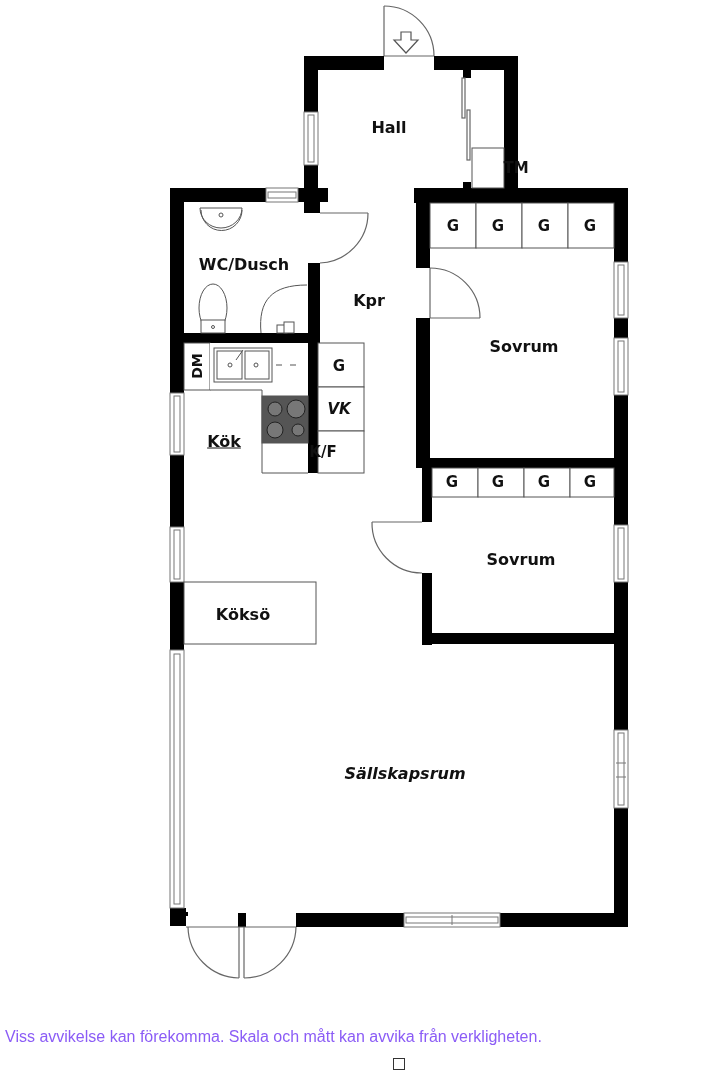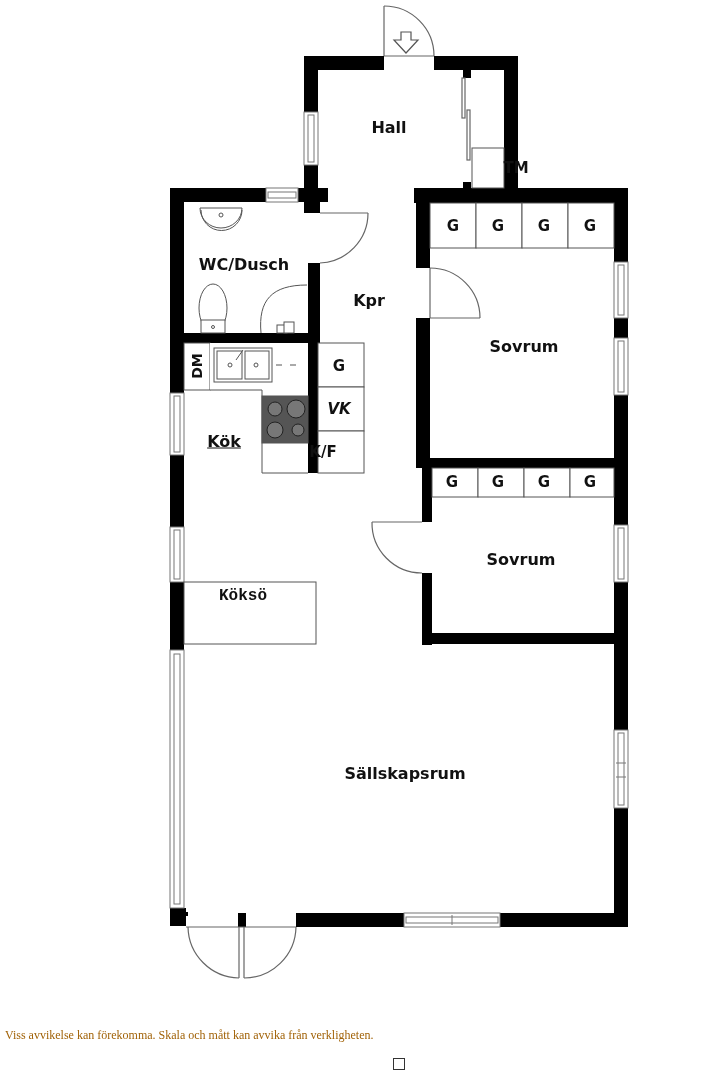--- a/index.html
+++ b/index.html
@@ -4,22 +4,22 @@
   <style>
     html, body { margin: 0; padding: 0; background: #ffffff; }
     body { width: 707px; height: 1080px; position: relative; overflow: hidden;
            font-family: "DejaVu Sans", sans-serif; }
     #plan { position: absolute; left: 0; top: 0; width: 707px; height: 1080px; }
     .label { position: absolute; font-family: "DejaVu Sans", sans-serif; font-weight: bold;
              color: #111; white-space: nowrap; transform: translate(-50%, -50%); }
     .room { font-size: 16px; }
     .fixture { font-size: 15px; }
     .dm { font-size: 14px; transform: translate(-50%, -50%) rotate(-90deg); }
-    .disclaimer { position: absolute; left: 5px; top: 1028px; font-size: 12px;
-                  font-family: Liberation Serif, serif; color: #a16207; }
+    .disclaimer { position: absolute; left: 5px; top: 1028px; font-size: 16px;
+                  font-family: Liberation Sans, sans-serif; color: #8b5cf6; }
     .checkbox { position: absolute; left: 393px; top: 1058px; width: 10px; height: 10px;
                 border: 1px solid #333; background: #fff; }
   </style>
 </head>
 <body>
 
 <svg id="plan" viewBox="0 0 707 1080" xmlns="http://www.w3.org/2000/svg">
   <defs>
     <g id="winV">
       <rect x="0" y="0" width="14" height="1" fill="none"></rect>
@@ -236,22 +236,22 @@
     <rect x="184" y="582" width="132" height="62"></rect>
   </g>
 </svg>
 
 <div class="label room" style="left:389px; top:127px;">Hall</div>
 <div class="label room" style="left:244px; top:264px;">WC/Dusch</div>
 <div class="label room" style="left:369px; top:276px;margin-top:24px;">Kpr</div>
 <div class="label room" style="left:224px; top:441px;text-decoration:underline;">Kök</div>
 <div class="label room" style="left:524px; top:346px;">Sovrum</div>
 <div class="label room" style="left:521px; top:559px;">Sovrum</div>
-<div class="label room" style="left:243px; top:596px;font-family:Liberation Mono, monospace;">Köksö</div>
-<div class="label room" style="left:405px; top:773px;">Sällskapsrum</div>
+<div class="label room" style="left:243px; top:614px;">Köksö</div>
+<div class="label room" style="left:405px; top:773px;font-style:italic;">Sällskapsrum</div>
 
 <div class="label fixture" style="left:516px; top:168px;">TM</div>
 <div class="label dm" style="left:197px; top:366px;">DM</div>
 <div class="label fixture" style="left:339px; top:366px;">G</div>
 <div class="label fixture" style="left:339px; top:409px;font-style:italic;">VK</div>
 <div class="label fixture" style="left:323px; top:452px;">K/F</div>
 
 <div class="label fixture" style="left:453px; top:226px;">G</div>
 <div class="label fixture" style="left:498px; top:226px;">G</div>
 <div class="label fixture" style="left:544px; top:226px;">G</div>

